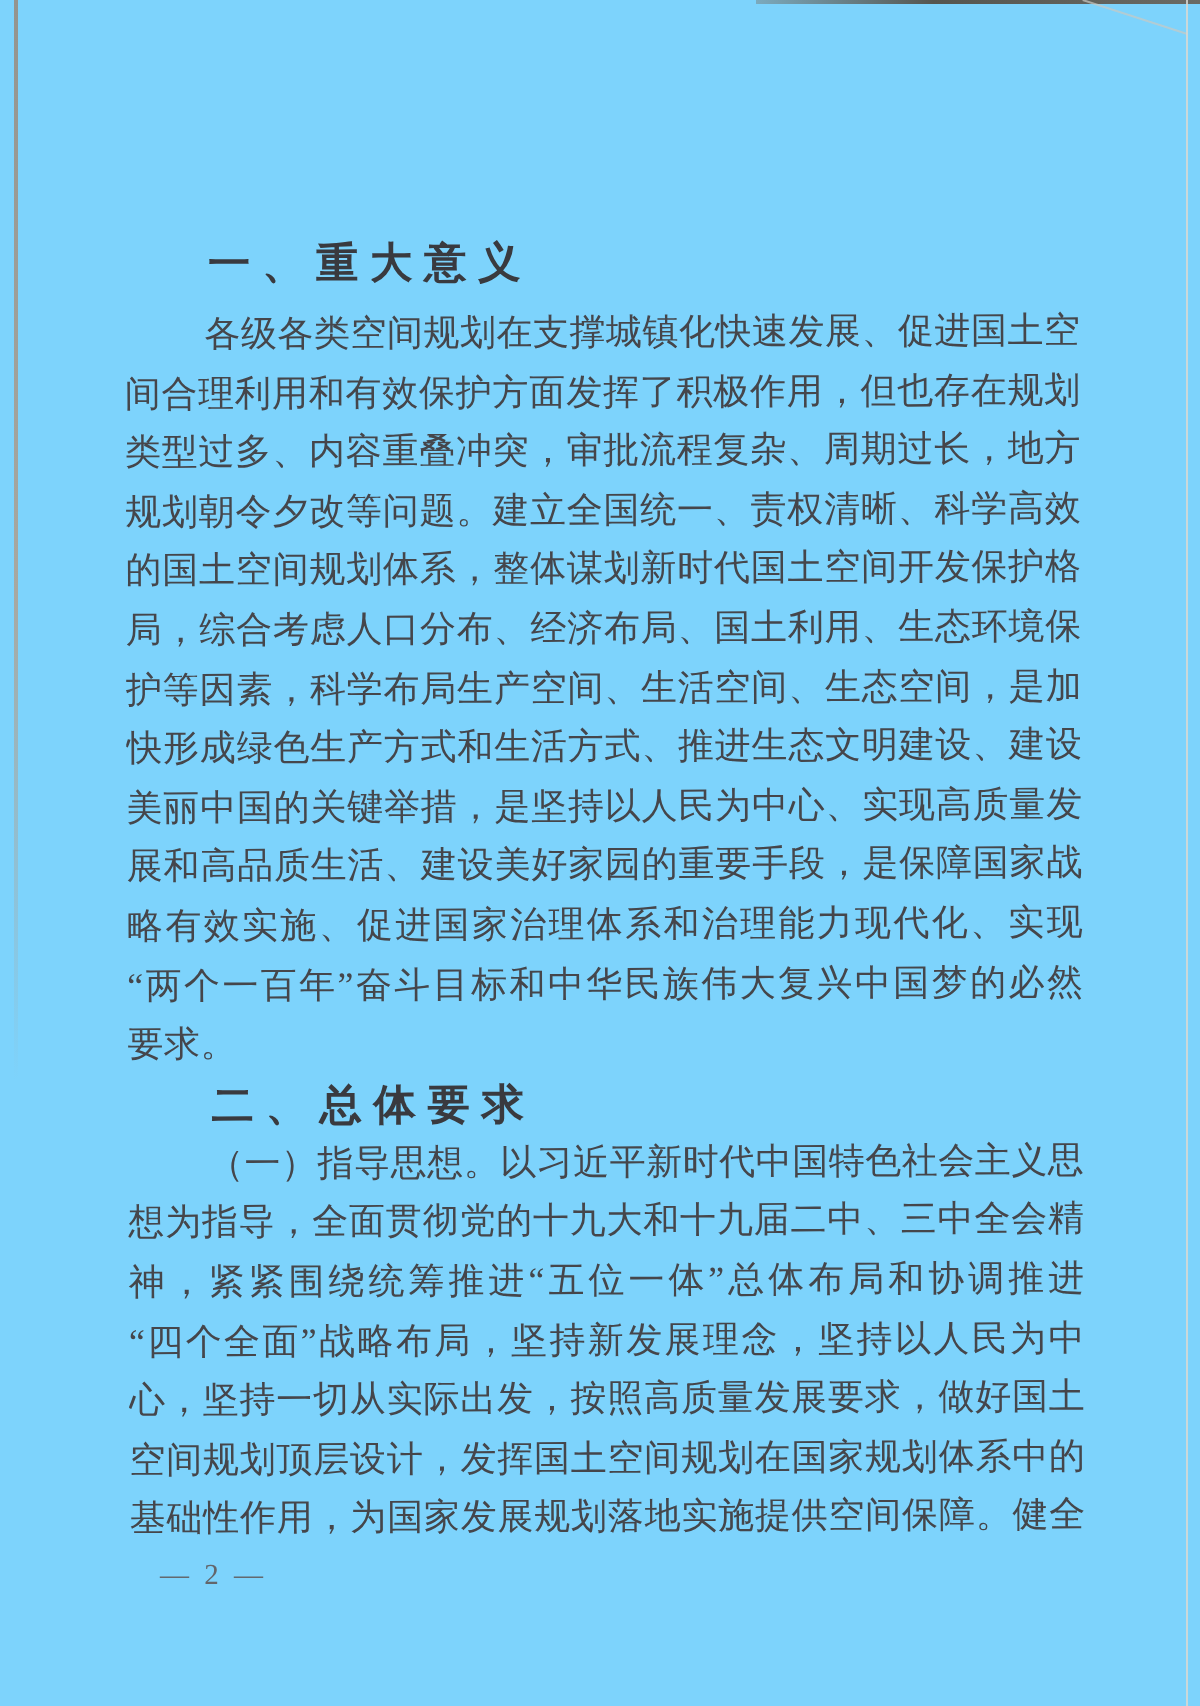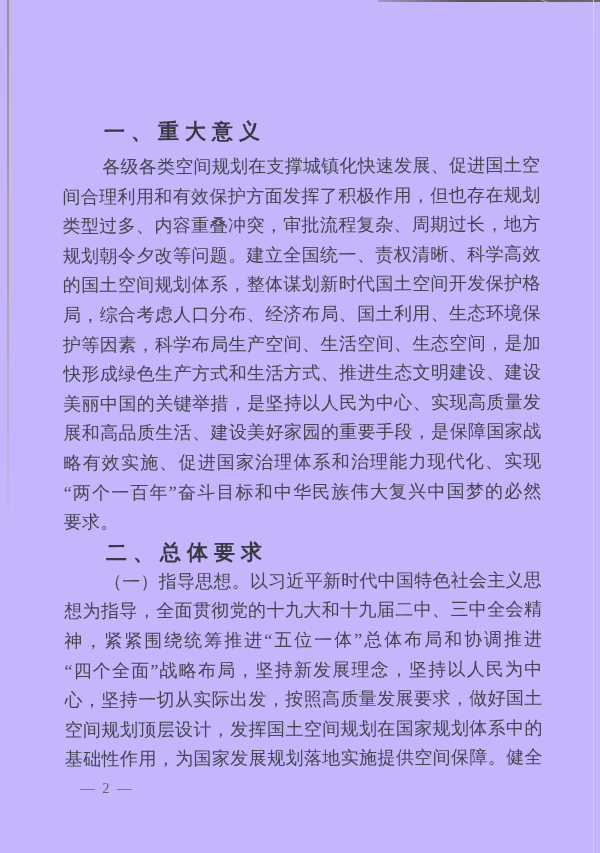--- a/index.html
+++ b/index.html
@@ -1,20 +1,20 @@
 <!DOCTYPE html>
 <html lang="zh"><head>
 <meta charset="utf-8">
 <style>
   html,body { margin:0; padding:0; background:#e8e8e6; }
   .page {
     position:relative;
     width:600px; height:853px;
     margin:0 auto;
-    background:#c4b5fd;
+    background:#7dd3fc;
     overflow:hidden;
     font-family:"Liberation Serif", serif;
   }
 
   
   .edge-top {
     position:absolute; top:0; left:378px; width:222px; height:2px;
     background:linear-gradient(to right, rgba(120,120,114,.45), #55554f 40%, #6a6a64);
   }
   .edge-top-smudge {

